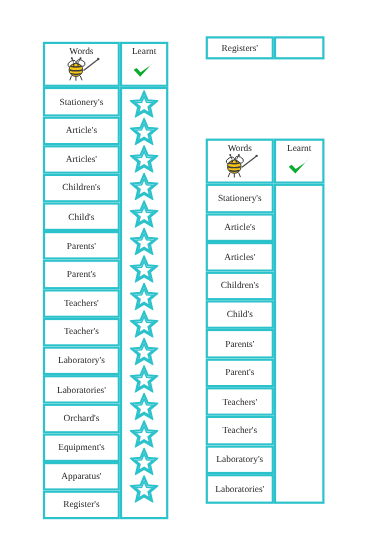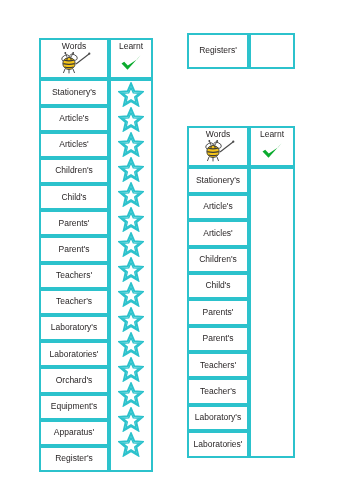--- a/index.html
+++ b/index.html
@@ -14,20 +14,21 @@
     font-family: "Liberation Sans", sans-serif;
     overflow: hidden;
   }
 
   
   .wordtable {
     position: absolute;
     border-collapse: separate;
     border-spacing: 0;
     background: #ffffff;
+    font-family: Liberation Serif, serif;
   }
 
   .cell {
     border: 2px solid #2cc2cc;
     background: #ffffff;
     box-sizing: border-box;
     text-align: center;
     vertical-align: middle;
     color: #231f20;
     font-size: 8.5px;
@@ -88,21 +89,21 @@
   }
 
   
   #table-words-stars { left: 39px; top: 38px; }
   #table-words-stars .cell { width: 70px; height: 26.2px; }
   #table-words-stars .cell.learnt { width: 44px; }
   #table-words-stars .cell.head { height: 40px; }
 
   
   #table-registers { left: 187px; top: 33px; }
-  #table-registers .cell { width: 62px; height: 36px; }
+  #table-registers .cell { width: 62px; height: 21px; }
   #table-registers .cell.blank { width: 46px; }
 
   
   #table-words-blank { left: 187px; top: 126px; }
   #table-words-blank .cell { width: 62px; height: 26.4px; }
   #table-words-blank .cell.learnt { width: 46px; }
   #table-words-blank .cell.head { height: 40px; }
   #table-words-blank .learnt-col-empty { background: #ffffff; }
 </style>
 </head>

